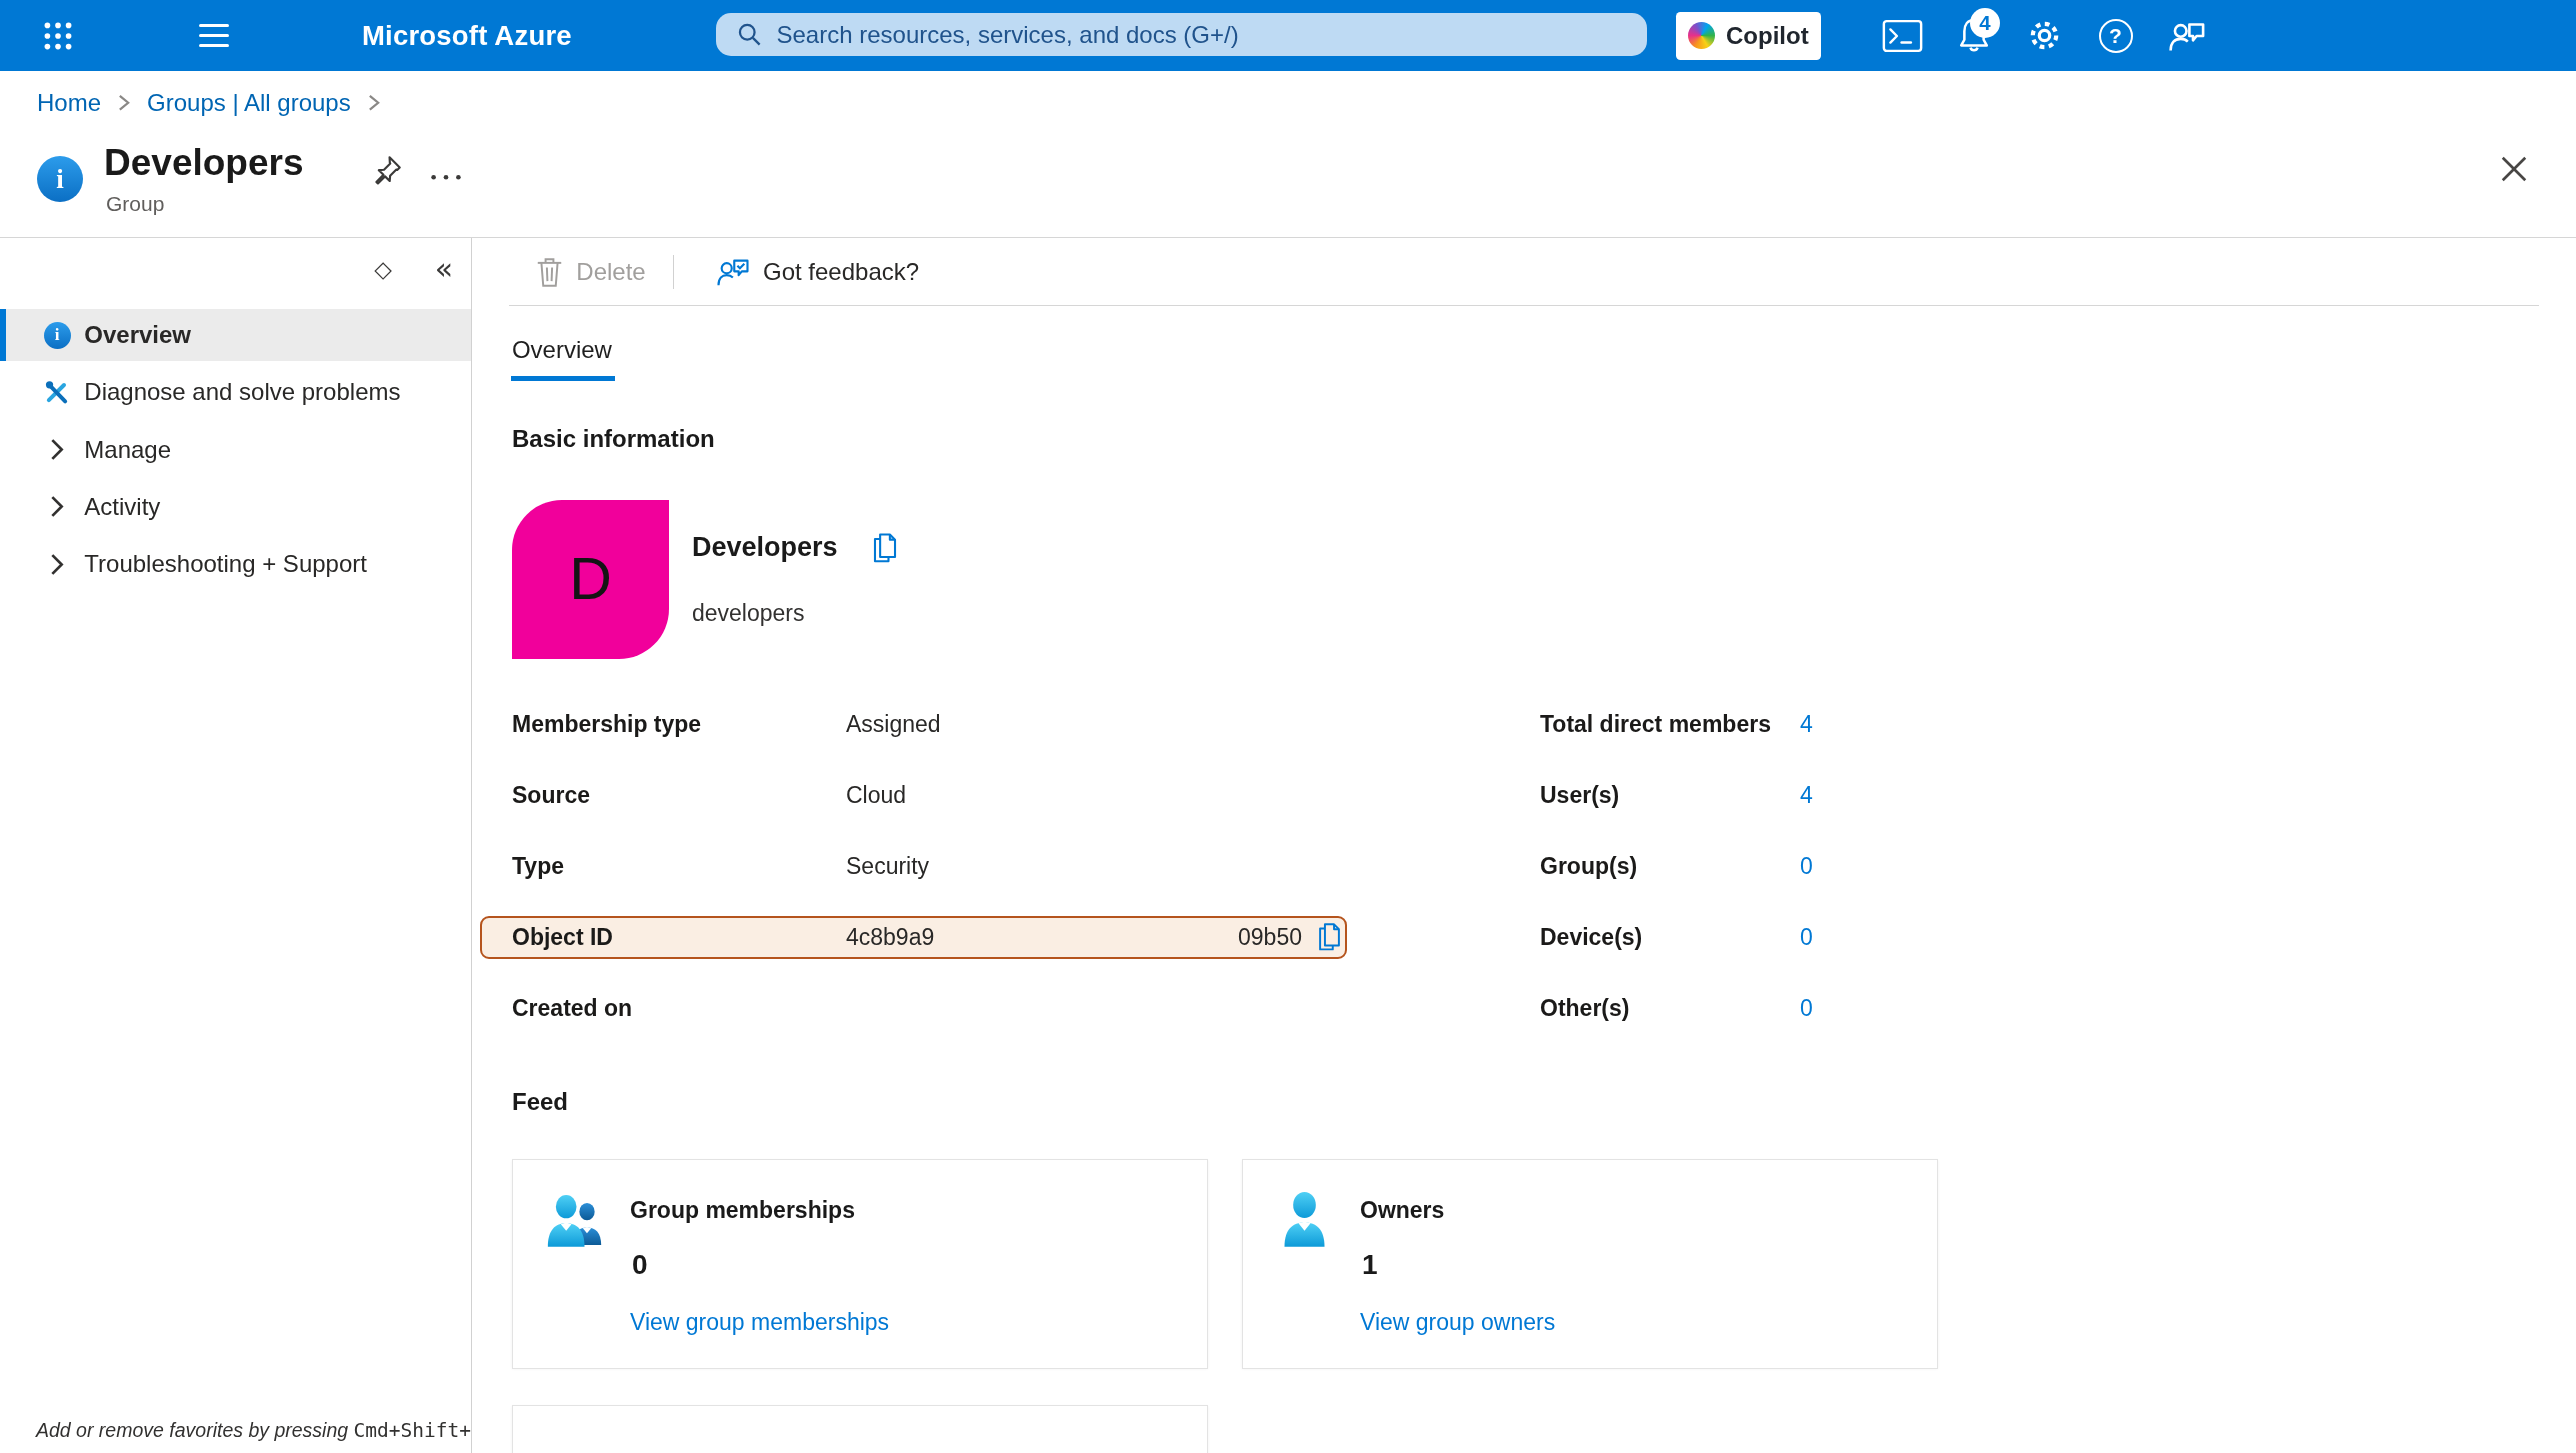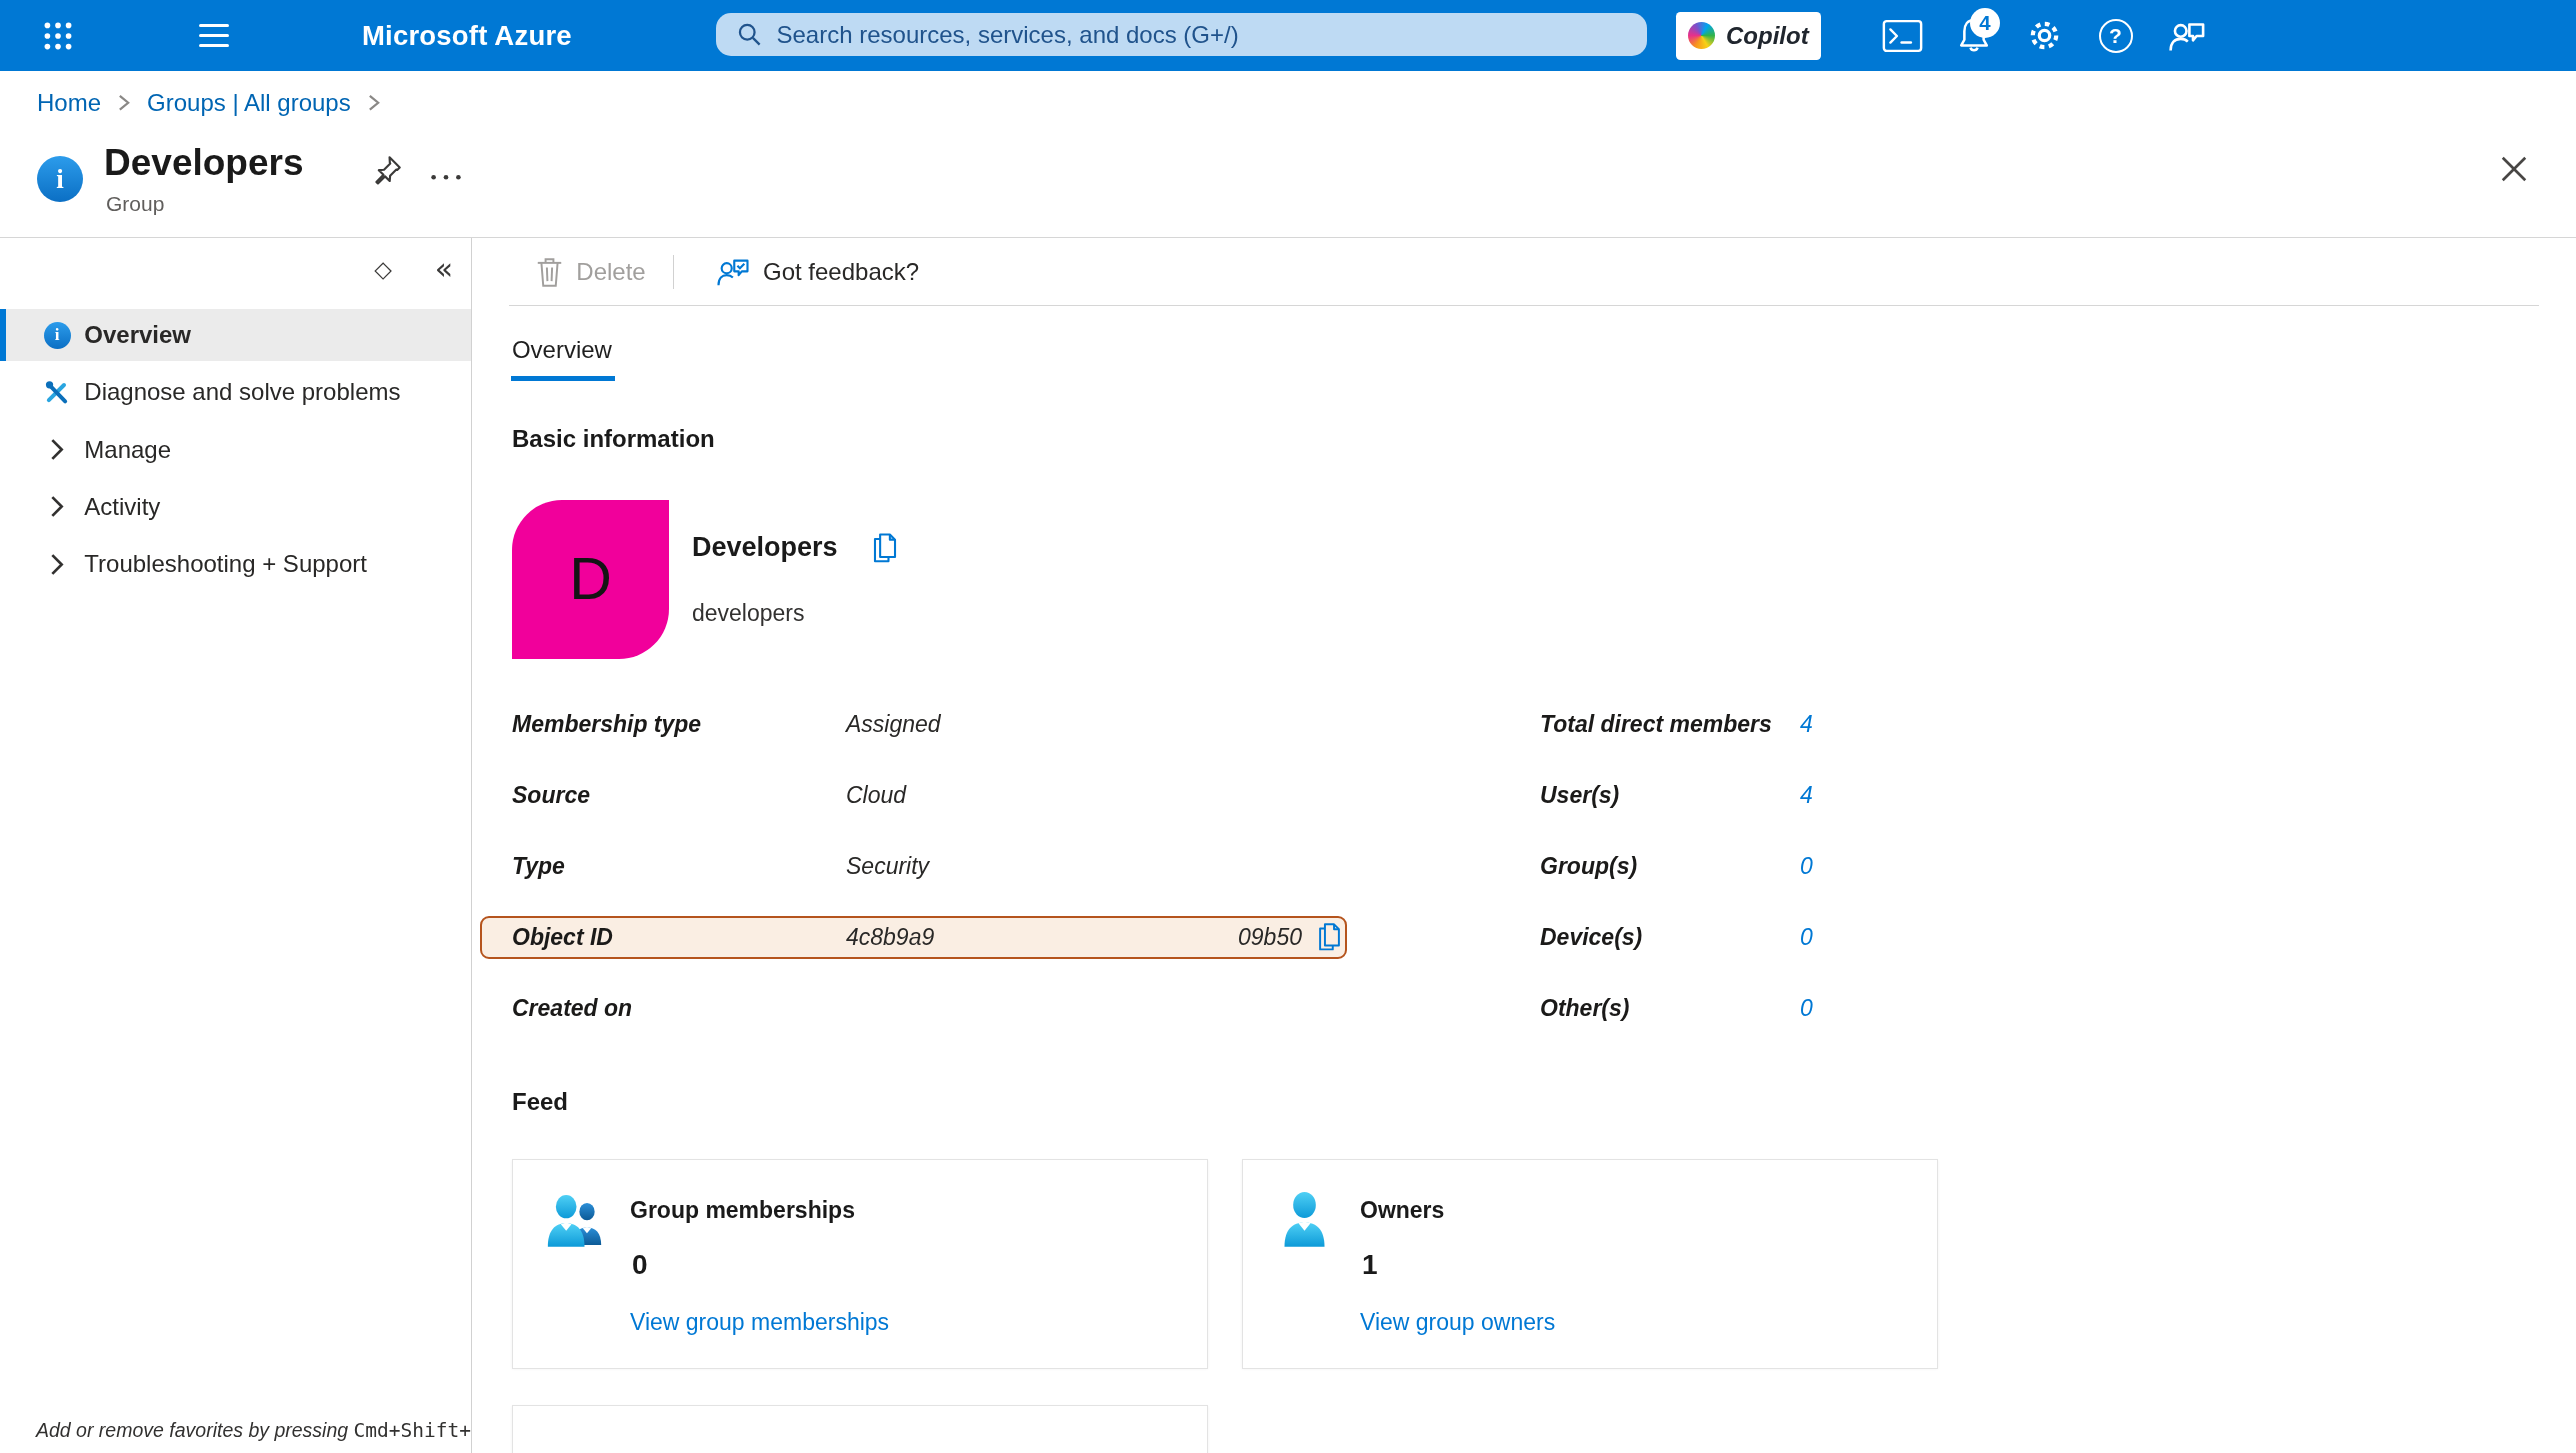--- a/index.html
+++ b/index.html
@@ -10,21 +10,21 @@
   
   .topbar { position:absolute; top:0; left:0; width:100%; height:71px; background:#0078d4; z-index:50; }
   .waffle { position:absolute; left:43px; top:21px; width:30px; height:30px; cursor:pointer; }
   .hamburger { position:absolute; left:199px; top:20.4px; width:32px; height:30px; display:flex; flex-direction:column; justify-content:center; gap:7px; cursor:pointer; }
   .hamburger span { display:block; width:30px; height:3.1px; background:#fff; border-radius:1.8px; }
   .brand { position:absolute; left:362px; top:0; line-height:71px; color:#fff; font-size:27.5px; font-weight:700; letter-spacing:0.2px; }
   .searchbox { position:absolute; left:716px; top:13.3px; width:931px; height:43px; background:#bedaf3; border-radius:15px; display:flex; align-items:center; padding:0 18px 0 19.5px; }
   .searchbox svg { flex:0 0 auto; margin-right:14px; }
   .searchbox input { flex:1; background:transparent; border:none; outline:none; font-family:"Liberation Sans",sans-serif; font-size:24px; color:#20538c; }
   .searchbox input::placeholder { color:#20538c; opacity:1; }
-  .copilot-btn { position:absolute; left:1676px; top:11.5px; width:145px; height:48px; background:#fff; border-radius:4.4px; display:flex; align-items:center; justify-content:center; gap:10.7px; cursor:pointer;font-style:italic; }
+  .copilot-btn { position:absolute; left:1676px; top:11.5px; width:145px; height:48px; background:#fff; border-radius:4.4px; display:flex; align-items:center; justify-content:center; gap:10.7px; cursor:pointer; }
   .copilot-logo { width:27px; height:27px; border-radius:50%; background:conic-gradient(from 210deg,#f7931e,#e8308a,#7f4fc9,#00a4ef,#31b34a,#f7d117,#f7931e); }
   .copilot-btn b { font-size:24px; font-weight:700; color:#20262e; }
   .topbar-icons { position:absolute; left:1867px; top:0; height:71px; display:flex; }
   .tb-ic { width:71px; height:71px; display:flex; align-items:center; justify-content:center; position:relative; cursor:pointer; }
   .bell-badge { position:absolute; top:8px; right:9px; width:30px; height:30px; background:#fff; border-radius:50%; display:flex; align-items:center; justify-content:center; color:#0078d4; font-size:20.4px; font-weight:700; }
   .help-circle { width:34px; height:34px; border:2.7px solid #fff; border-radius:50%; display:flex; align-items:center; justify-content:center; color:#fff; font-size:21px; font-weight:700; }
 
   
   .crumbs { position:absolute; top:71px; left:0; width:100%; height:64px; display:flex; align-items:center; padding-left:37px; background:#fff; }
   .crumb-link { color:#0065b3; text-decoration:none; font-size:24px; cursor:pointer; }
@@ -74,21 +74,21 @@
   .avatar { width:157px; height:159px; background:#f1009b; border-radius:50px 0 50px 0; display:flex; align-items:center; justify-content:center; }
   .avatar span { font-size:59px; color:#141414; }
   .name-block { margin-left:23px; padding-top:32px; }
   .name-row { display:flex; align-items:center; gap:19.5px; }
   .g-name { font-size:27px; font-weight:700; color:#1a1a1a; }
   .g-alias { margin-top:36px; font-size:23px; color:#323130; }
 
   .info-cols { display:flex; margin-top:30px; }
   .col-left { width:1028px; flex:0 0 auto; }
   .col-right { flex:1; }
-  .irow { height:71px; display:flex; align-items:center; position:relative;font-style:italic; }
+  .irow { height:71px; display:flex; align-items:center; position:relative; }
   .irow .lbl { width:334px; flex:0 0 auto; font-weight:700; color:#1b1a19; }
   .col-right .lbl { width:260px; }
   .irow .val { color:#292827; }
   .val-link { color:#0078d4; cursor:pointer; text-decoration:none; }
   .hl-box { position:absolute; left:-32px; top:14px; width:867px; height:43px; border:2.7px solid #b5541d; background:#faeee3; border-radius:9px; z-index:0; }
   .irow > .lbl, .irow > .valwrap { position:relative; z-index:1; }
   .valwrap { display:flex; align-items:center; width:497px; }
   .valwrap .v-right { margin-left:auto; }
   .copy-ic { margin-left:14px; cursor:pointer; display:flex; }
 

